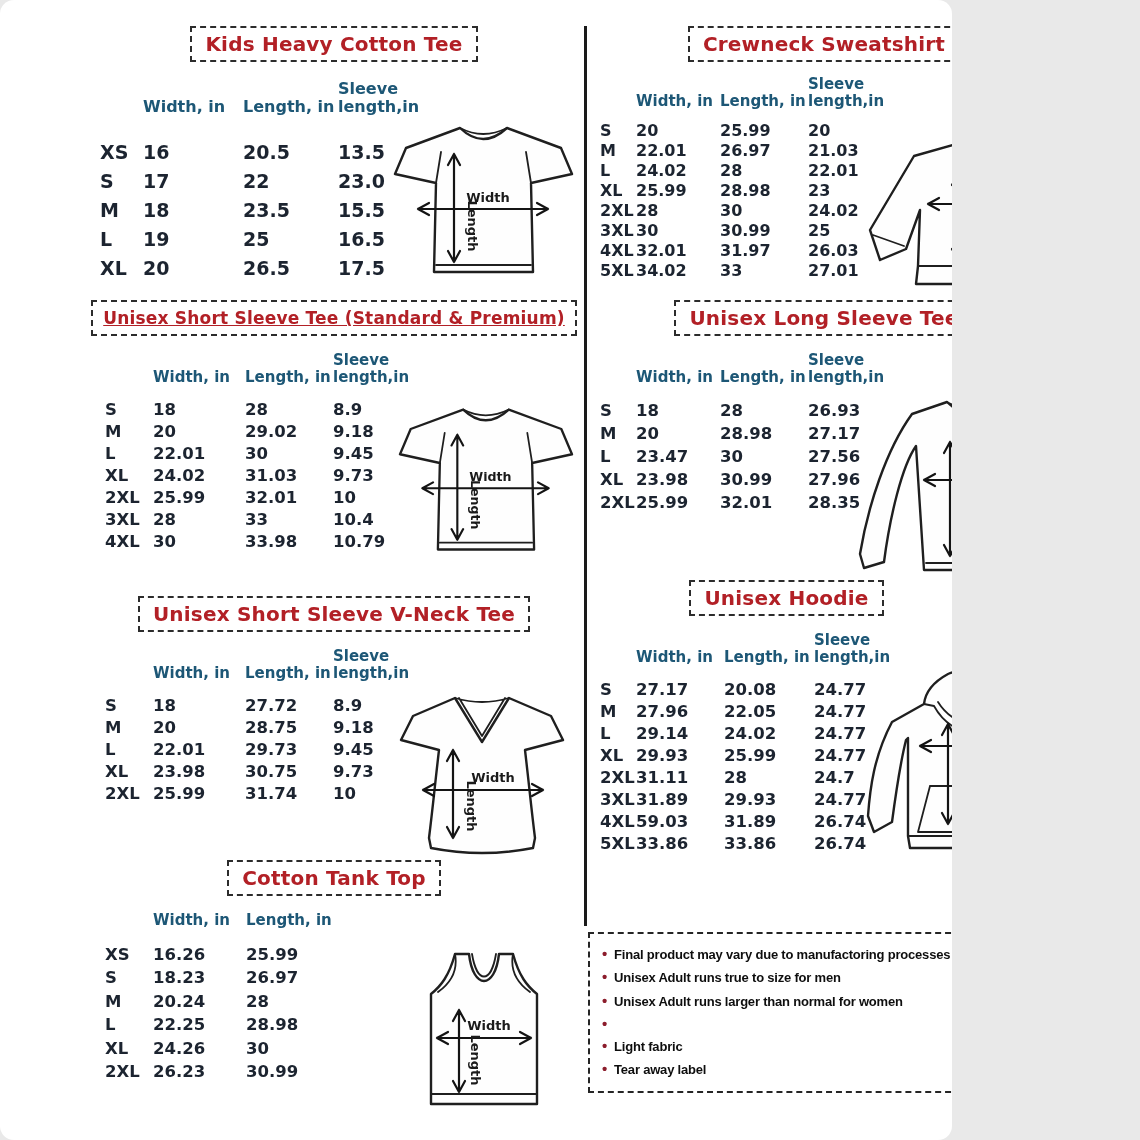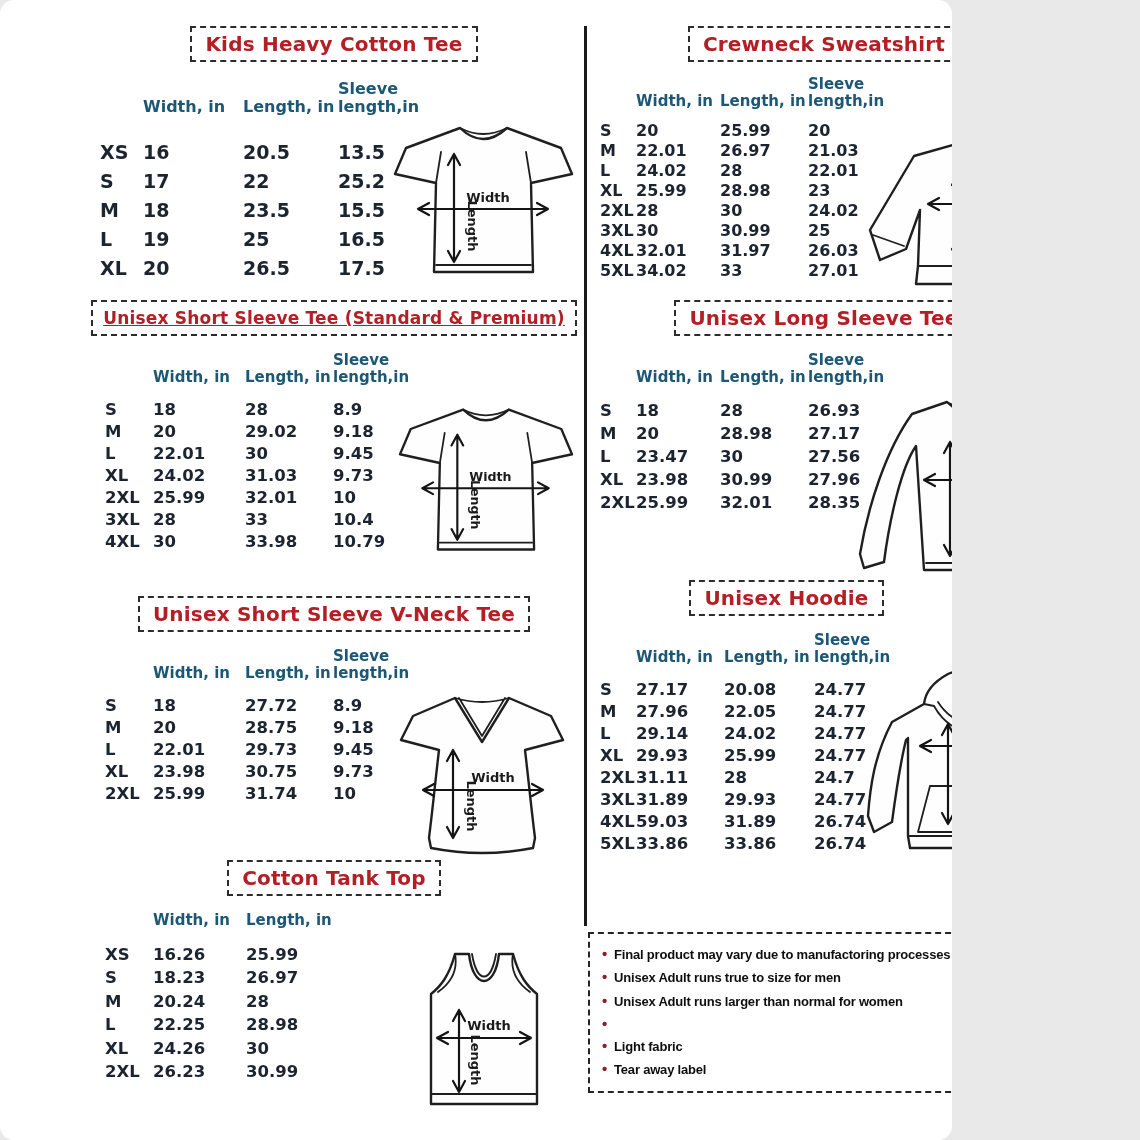--- a/index.html
+++ b/index.html
@@ -65,21 +65,21 @@
         <div class="trow">
           <span class="cell size-cell">XS</span>
           <span class="cell val-cell">16</span>
           <span class="cell val-cell">20.5</span>
           <span class="cell val-cell">13.5</span>
         </div>
         <div class="trow">
           <span class="cell size-cell">S</span>
           <span class="cell val-cell">17</span>
           <span class="cell val-cell">22</span>
-          <span class="cell val-cell">25.2</span>
+          <span class="cell val-cell">23.0</span>
         </div>
         <div class="trow">
           <span class="cell size-cell">M</span>
           <span class="cell val-cell">18</span>
           <span class="cell val-cell">23.5</span>
           <span class="cell val-cell">15.5</span>
         </div>
         <div class="trow">
           <span class="cell size-cell">L</span>
           <span class="cell val-cell">19</span>

